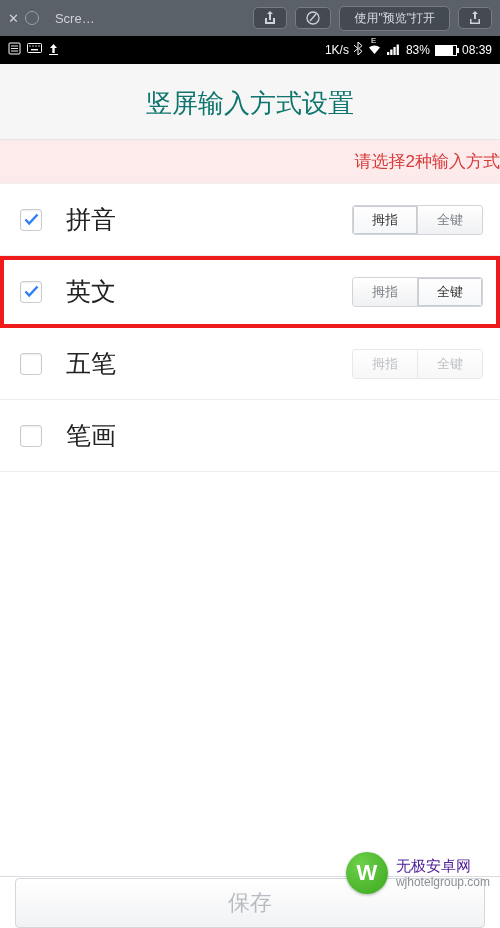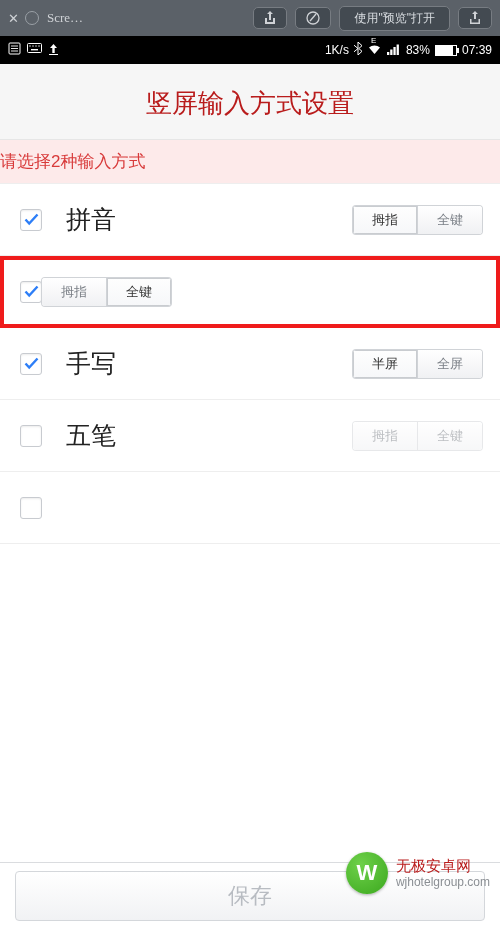--- a/index.html
+++ b/index.html
@@ -2,21 +2,21 @@
 <html><head>
 <meta charset="utf-8">
 <style>
   * { box-sizing: border-box; margin: 0; padding: 0; }
   body { width: 500px; height: 928px; font-family: -apple-system, "Helvetica Neue", Arial, sans-serif; background: #f4f4f4; overflow: hidden; position: relative; }
 
   
   .browser-bar { height: 36px; background: #5b6168; display: flex; align-items: center; padding: 0 8px; gap: 6px; color: #cfd2d6; font-size: 13px; }
   .bb-circle { width: 14px; height: 14px; border-radius: 50%; border: 1.2px solid #9aa0a6; display:inline-block; }
   .bb-x { font-size: 13px; color:#cfd2d6; }
-  .bb-label { flex: 0 0 auto; margin-left:2px;font-family:Liberation Serif, serif; }
+  .bb-label { flex: 0 0 auto; margin-left:10px; }
   .bb-spacer { flex: 1; }
   .bb-btn { padding: 3px 10px; border: 1px solid #777c82; border-radius: 5px; background: #434a51; font-size: 12px; color:#d9dde1; }
   .bb-btn svg { display:block; }
   .bb-wide { padding: 3px 14px; }
   .bb-group { display:flex; gap:8px; align-items:center; }
 
   
   .phone { position: absolute; left:0; right:0; top:36px; bottom:0; background:#fff; }
 
   
@@ -24,47 +24,47 @@
   .status .left, .status .right { display:flex; align-items:center; gap:6px; }
   .status .right { gap:5px; }
   .wifi-e { position:relative; }
   .wifi-e .e { position:absolute; top:-7px; left:4px; font-size:8px; }
   .batt { display:inline-flex; align-items:center; gap:2px; }
   .batt-rect { width:22px; height:11px; border:1px solid #fff; position:relative; }
   .batt-rect::after { content:''; position:absolute; right:-3px; top:2px; width:2px; height:5px; background:#fff; }
   .batt-fill { position:absolute; left:0; top:0; bottom:0; width:83%; background:#fff; }
 
   
-  .title-row { text-align:center; padding: 22px 0 18px; font-size: 26px; font-weight: 500; color:#b91c1c; background:#f6f6f6; border-bottom:1px solid #e6e6e6; }
-
-  
-  .warning { background:#fdeaea; color:#d83a3a; text-align:left; font-size:17px; padding:10px 0; border-bottom:1px solid #eee; }
+  .title-row { text-align:center; padding: 22px 0 18px; font-size: 26px; font-weight: 500; color:#0f766e; background:#f6f6f6; border-bottom:1px solid #e6e6e6; }
+
+  
+  .warning { background:#fdeaea; color:#d83a3a; text-align:right; font-size:17px; padding:10px 0; border-bottom:1px solid #eee; }
 
   
   .rows { background:#e5e5e5; }
   .row { display:flex; align-items:center; height:72px; padding:0 18px 0 20px; border-bottom:1px solid #eee; background:#fff; position:relative; }
   .row.highlight { outline:4px solid #ef1b1b; outline-offset:-4px; }
   .cb { width:22px; height:22px; border:1px solid #c8cbd0; border-radius:3px; background:#fff; display:flex; align-items:center; justify-content:center; box-shadow: inset 0 1px 2px rgba(0,0,0,0.08);}
   .cb.checked svg { display:block; }
   .cb svg { display:none; }
   .rlabel { margin-left:24px; font-size:25px; color:#222; flex:1; font-weight:400; }
   .seg { display:flex; border-radius:3px; overflow:hidden; box-shadow:0 0 0 1px #d0d3d7; font-size:13px; }
   .seg div { padding:5px 19px; background:linear-gradient(#fff,#f0f1f3); color:#7a7f86; }
   .seg div.active { background:linear-gradient(#fefefe,#f6f7f9); color:#333; box-shadow:inset 0 0 0 1px #c9ccd0; }
   .seg.disabled { opacity:0.5; }
   .seg div + div { border-left:1px solid #d0d3d7; }
 
   
-  .bottom { position:absolute; left:0; right:0; bottom:0; height:66px; background:#fff; border-top:1px solid #dadcdf; display:flex; align-items:center; justify-content:center; }
+  .bottom { position:absolute; left:0; right:0; bottom:0; height:52px; background:#fff; border-top:1px solid #dadcdf; display:flex; align-items:center; justify-content:center; }
   .save { width:94%; height:50px; border-radius:4px; border:1px solid #d4d7db; background:linear-gradient(#ffffff,#f1f2f4); color:#b8bcc2; font-size:22px; display:flex; align-items:center; justify-content:center; }
 
   
   .wm { position:absolute; right:10px; bottom:34px; display:flex; align-items:center; gap:8px; }
   .wm-logo { width:42px; height:42px; border-radius:50%; background:radial-gradient(circle at 35% 30%, #6ed04a, #3ba81e); display:flex; align-items:center; justify-content:center; color:#fff; font-weight:900; font-size:22px; box-shadow:0 1px 3px rgba(0,0,0,0.3); }
-  .wm-text { font-size:15px; color:#b91c1c; line-height:1.15; }
+  .wm-text { font-size:15px; color:#4c1d95; line-height:1.15; }
   .wm-site { font-size:12px; color:#8b8f94; }
 </style>
 </head>
 <body>
 
 <div class="browser-bar">
   <span class="bb-x">✕</span>
   <span class="bb-circle"></span>
   <span class="bb-label">Scre…</span>
   <span class="bb-spacer"></span>
@@ -135,21 +135,21 @@
             <rect x="6.4" y="4" width="2.3" height="8" fill="#fff"></rect>
             <rect x="9.6" y="1.5" width="2.3" height="10.5" fill="#fff"></rect>
           </svg>
       </span>
       <span>83%</span>
       <span class="batt">
           <span class="batt-rect">
             <span class="batt-fill"></span>
           </span>
         </span>
-      <span>07:39</span>
+      <span>08:39</span>
     </div>
   </div>
 
   <div class="title-row">竖屏输入方式设置</div>
   <div class="warning">请选择2种输入方式</div>
 
   <div class="rows" id="rows">
       <div class="row">
         <div class="cb checked">
           <svg width="15" height="13" viewBox="0 0 15 13">
@@ -161,47 +161,37 @@
           <div class="active">拇指</div>
           <div>全键</div>
         </div>
       </div>
       <div class="row highlight">
         <div class="cb checked">
           <svg width="15" height="13" viewBox="0 0 15 13">
             <path d="M1.5 6.5 5.2 10.5 13.5 1.5" stroke="#2d7ef7" stroke-width="2.4" fill="none"></path>
           </svg>
         </div>
+        <div class="rlabel">英文</div>
         <div class="seg">
           <div>拇指</div>
           <div class="active">全键</div>
-        </div>
-      </div>
-      <div class="row">
-        <div class="cb checked">
-          <svg width="15" height="13" viewBox="0 0 15 13">
-            <path d="M1.5 6.5 5.2 10.5 13.5 1.5" stroke="#2d7ef7" stroke-width="2.4" fill="none"></path>
-          </svg>
-        </div>
-        <div class="rlabel">手写</div>
-        <div class="seg">
-          <div class="active">半屏</div>
-          <div>全屏</div>
         </div>
       </div>
       <div class="row">
         <div class="cb"></div>
         <div class="rlabel">五笔</div>
         <div class="seg disabled">
           <div>拇指</div>
           <div>全键</div>
         </div>
       </div>
       <div class="row">
         <div class="cb"></div>
+        <div class="rlabel">笔画</div>
       </div>
     </div>
 
   <div class="bottom">
     <div class="save">保存</div>
   </div>
 
   <div class="wm">
     <div class="wm-logo">W</div>
     <div>

